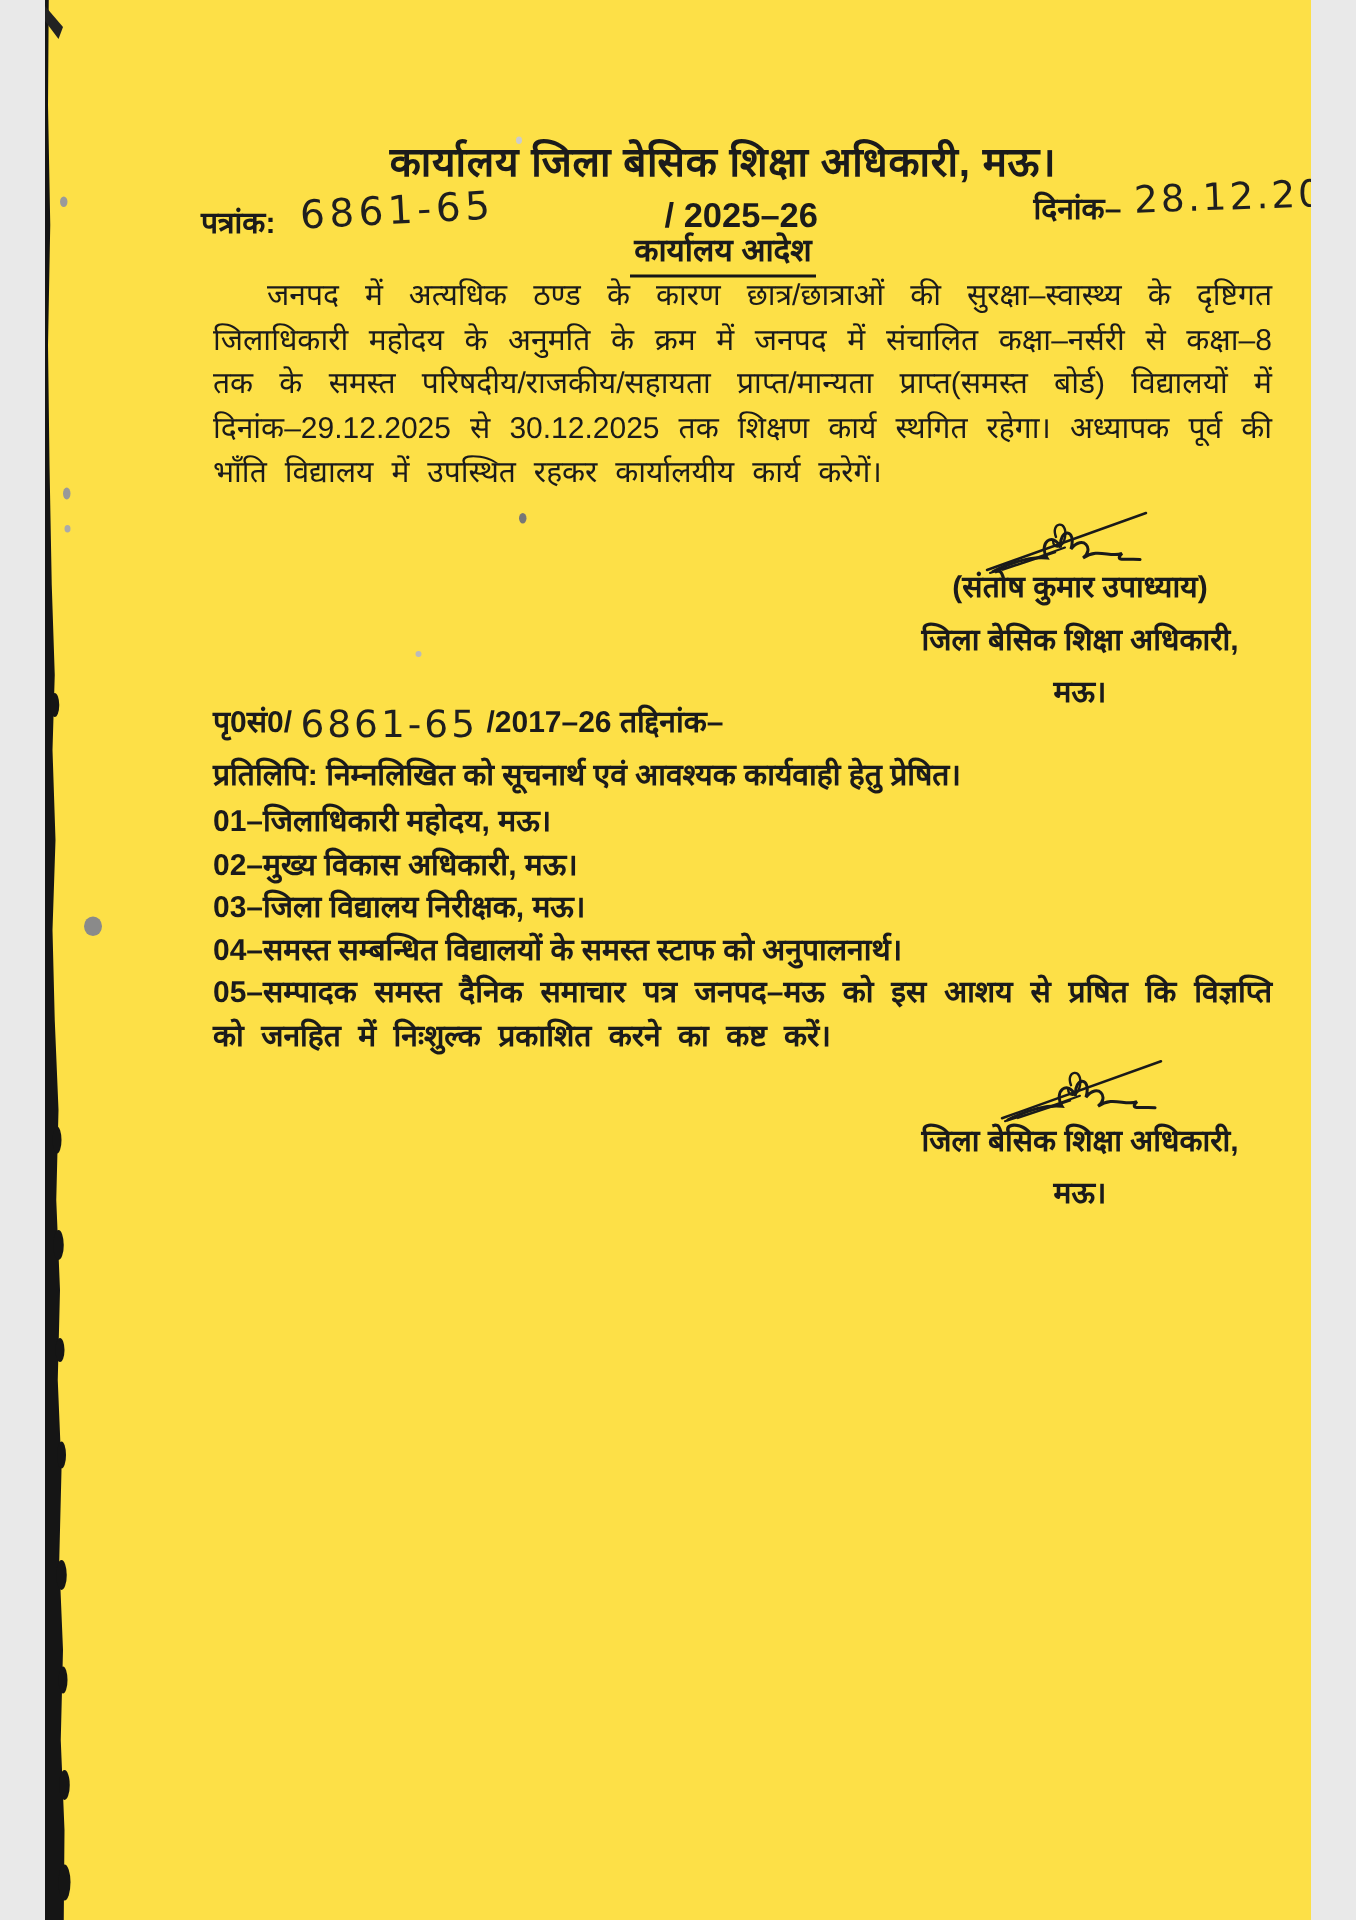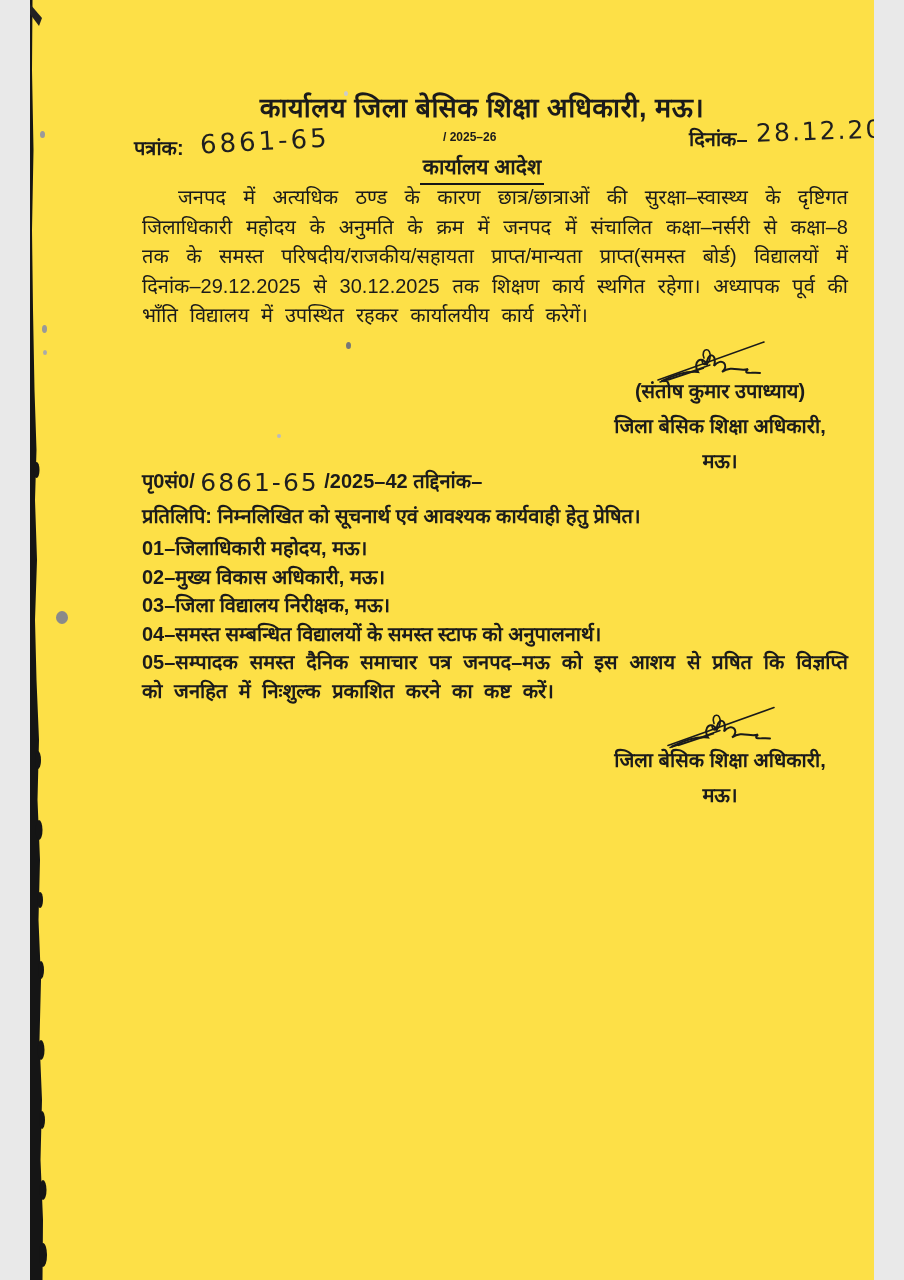--- a/index.html
+++ b/index.html
@@ -10,21 +10,21 @@
   }
   .abs{position:absolute;}
   .printed{font-weight:700;}
   .hw{font-family:"DejaVu Sans",sans-serif;font-weight:400;color:#1f1f1f;}
   .title{
     left:0;top:88px;width:904px;text-align:center;
     font-size:27px;font-weight:700;letter-spacing:.5px;
   }
   .ref-label{left:104px;top:134px;font-size:20px;}
   .ref-hw{left:170px;top:126px;font-size:26px;letter-spacing:3px;transform:rotate(-3deg);}
-  .session{left:413px;top:130px;font-size:12px;}
+  .session{left:413px;top:130px;font-size:23px;}
   .date-label{left:659px;top:125px;font-size:20px;}
   .date-hw{left:726px;top:116px;font-size:25px;letter-spacing:2px;transform:rotate(-2deg);}
   .order-heading-wrap{left:0;top:152px;width:904px;text-align:center;font-size:21px;}
   .order-heading-wrap span{display:inline-block;border-bottom:2px solid #161616;padding:0 3px 3px;font-weight:700;}
   .body-par{
     left:112px;top:183px;width:706px;font-size:20px;line-height:29.5px;
     text-align:justify;text-indent:36px;word-spacing:.32em;font-weight:400;
   }
   .sig-block{width:250px;text-align:center;font-weight:700;}
   .sig-block-1{left:565px;top:377px;}
@@ -88,21 +88,21 @@
   </svg>
   <div class="abs sig-block sig-block-1">
     <div class="sig-line">(संतोष कुमार उपाध्याय)</div>
     <div class="sig-line">जिला बेसिक शिक्षा अधिकारी,</div>
     <div class="sig-line">मऊ।</div>
   </div>
 
   <div class="abs endorse-line">
     <span>पृ0सं0/</span>
     <span class="hw">6861-65</span>
-    <span>/2025–42 तद्दिनांक–</span>
+    <span>/2017–26 तद्दिनांक–</span>
   </div>
   <div class="abs copy-line">प्रतिलिपि: निम्नलिखित को सूचनार्थ एवं आवश्यक कार्यवाही हेतु प्रेषित।</div>
 
   <div class="abs recipients">
     <div class="r">01–जिलाधिकारी महोदय, मऊ।</div>
     <div class="r">02–मुख्य विकास अधिकारी, मऊ।</div>
     <div class="r">03–जिला विद्यालय निरीक्षक, मऊ।</div>
     <div class="r">04–समस्त सम्बन्धित विद्यालयों के समस्त स्टाफ को अनुपालनार्थ।</div>
     <div class="r justify">05–सम्पादक समस्त दैनिक समाचार पत्र जनपद–मऊ को इस आशय से प्रषित कि विज्ञप्ति को जनहित में निःशुल्क प्रकाशित करने का कष्ट करें।</div>
   </div>

